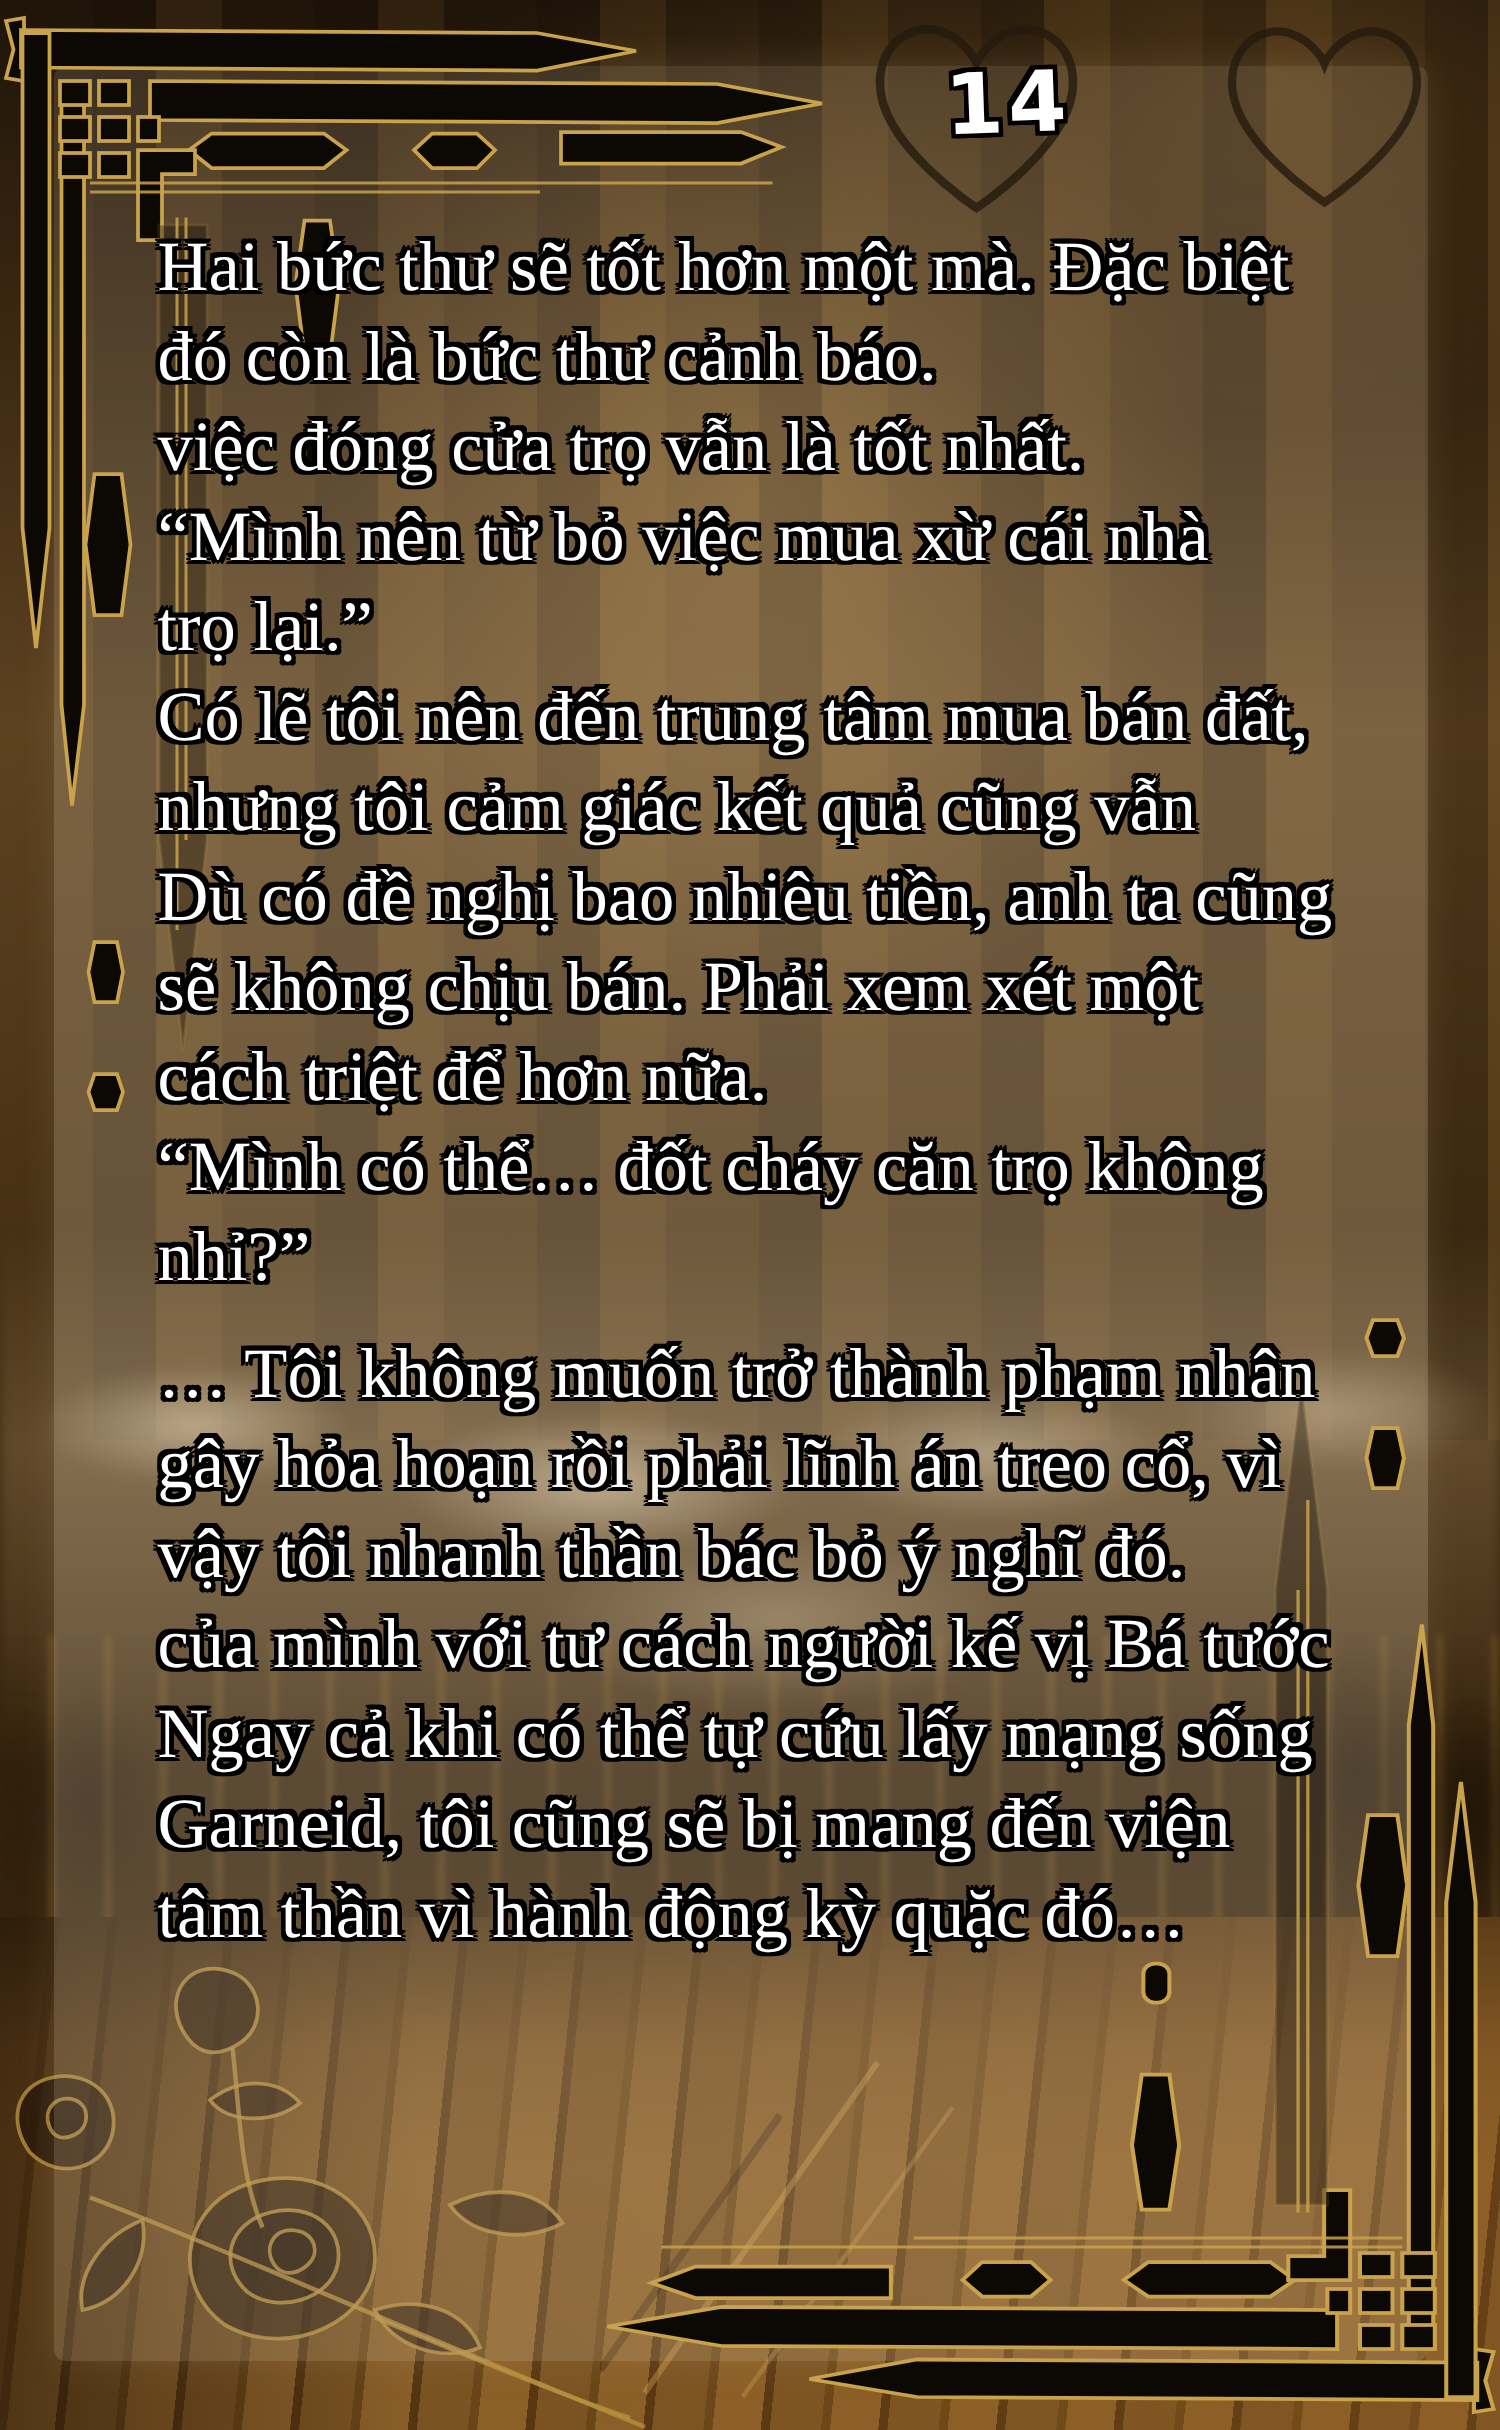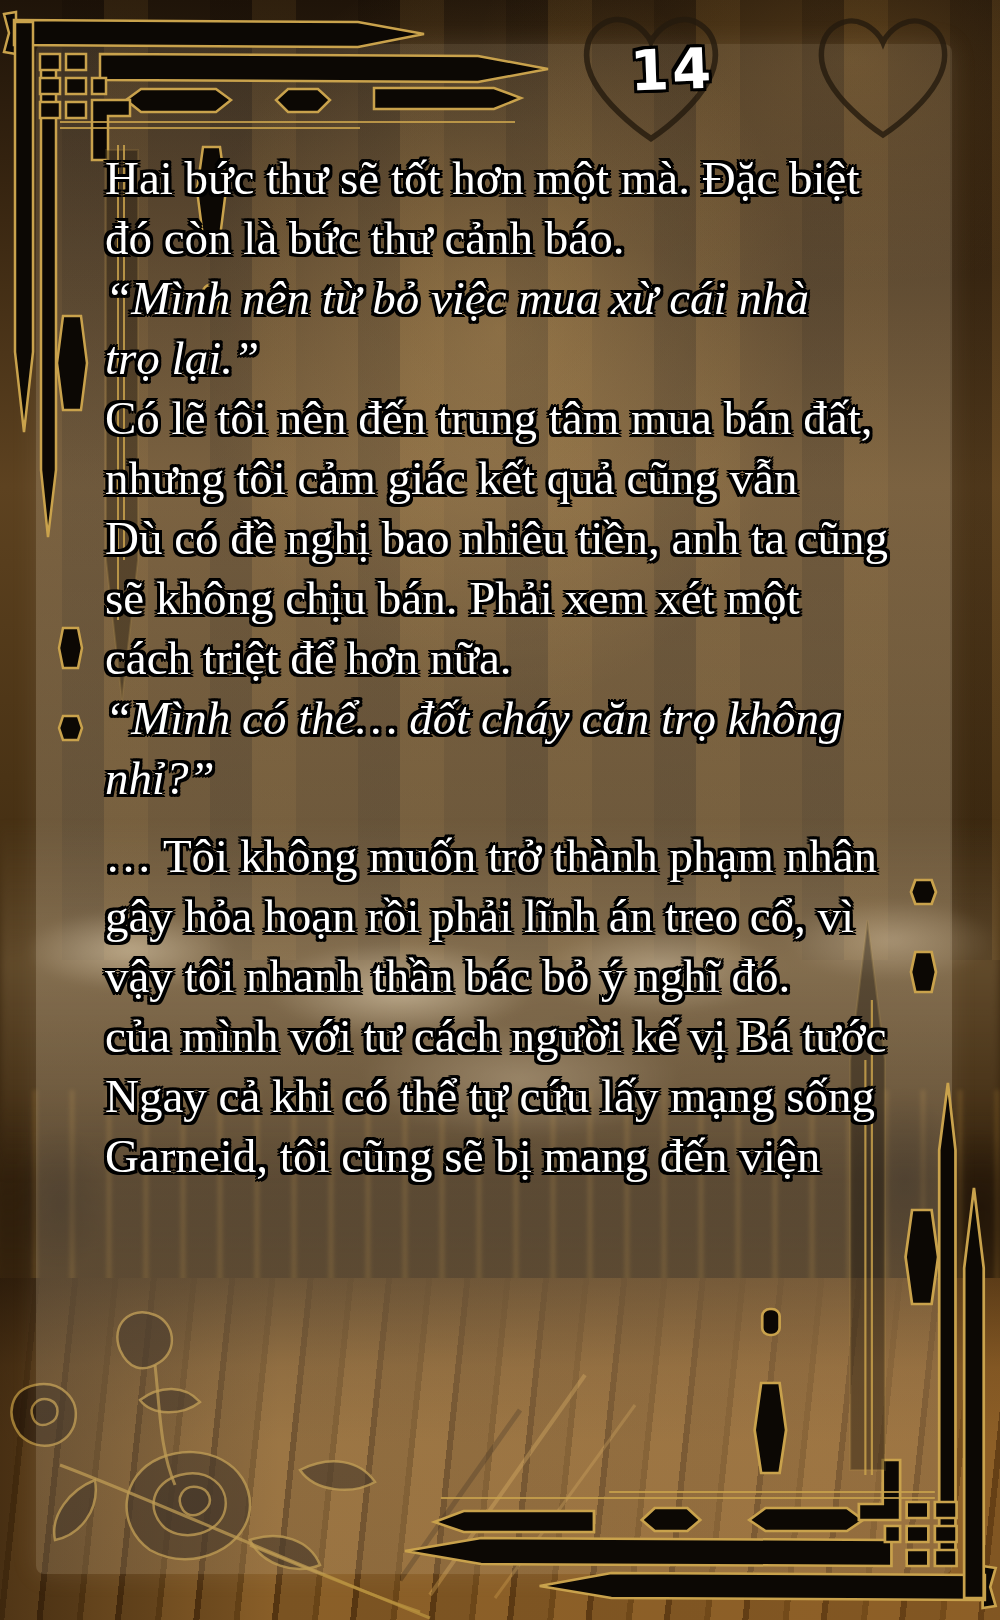--- a/index.html
+++ b/index.html
@@ -70,21 +70,21 @@
                 -3px 3px 0 #000,0 3px 0 #000,3px 3px 0 #000,-2px -2px 0 #000,2px 2px 0 #000,
                 2px -2px 0 #000,-2px 2px 0 #000;
   }
   .story{position:absolute;left:105px;top:148px;width:860px;}
   .story .line{
     font-size:47px;line-height:60px;white-space:nowrap;color:#fff;
     text-shadow:-3px -3px 0 #000,0 -3px 0 #000,3px -3px 0 #000,-3px 0 0 #000,3px 0 0 #000,
                 -3px 3px 0 #000,0 3px 0 #000,3px 3px 0 #000,-2px -2px 0 #000,2px 2px 0 #000,
                 2px -2px 0 #000,-2px 2px 0 #000,0 0 3px rgba(0,0,0,.9);
   }
-  .story .line.italic{font-style:italic;}
+  .story .line.italic{}
 </style>
 </head>
 <body>
 
 <div class="page">
 
   <div class="bg-hall"></div>
   <div class="bg-columns"></div>
   <div class="bg-tables"></div>
   <div class="bg-chairs"></div>
@@ -189,30 +189,32 @@
   </svg>
   <svg class="heart h2" viewBox="0 0 160 150">
     <path d="M80,140 C80,140 12,96 12,52 C12,22 38,8 58,17 C70,22 78,33 80,38 C82,33 90,22 102,17 C122,8 148,22 148,52 C148,96 80,140 80,140 Z" fill="none" stroke="#241a0e" stroke-width="6" opacity=".8"></path>
   </svg>
 
   <div class="page-number">14</div>
 
   <div class="story">
       <div class="line">Hai bức thư sẽ tốt hơn một mà. Đặc biệt</div>
       <div class="line">đó còn là bức thư cảnh báo.</div>
+      <div class="line">việc đóng cửa trọ vẫn là tốt nhất.</div>
       <div class="line italic">“Mình nên từ bỏ việc mua xừ cái nhà</div>
       <div class="line italic">trọ lại.”</div>
       <div class="line">Có lẽ tôi nên đến trung tâm mua bán đất,</div>
       <div class="line">nhưng tôi cảm giác kết quả cũng vẫn</div>
       <div class="line">Dù có đề nghị bao nhiêu tiền, anh ta cũng</div>
       <div class="line">sẽ không chịu bán. Phải xem xét một</div>
       <div class="line">cách triệt để hơn nữa.</div>
       <div class="line italic">“Mình có thể… đốt cháy căn trọ không</div>
       <div class="line italic" style="margin-bottom: 18px;">nhỉ?”</div>
       <div class="line">… Tôi không muốn trở thành phạm nhân</div>
       <div class="line">gây hỏa hoạn rồi phải lĩnh án treo cổ, vì</div>
       <div class="line">vậy tôi nhanh thần bác bỏ ý nghĩ đó.</div>
       <div class="line">của mình với tư cách người kế vị Bá tước</div>
       <div class="line">Ngay cả khi có thể tự cứu lấy mạng sống</div>
       <div class="line">Garneid, tôi cũng sẽ bị mang đến viện</div>
+      <div class="line">tâm thần vì hành động kỳ quặc đó…</div>
     </div>
 
 </div>
 
 </body></html>

